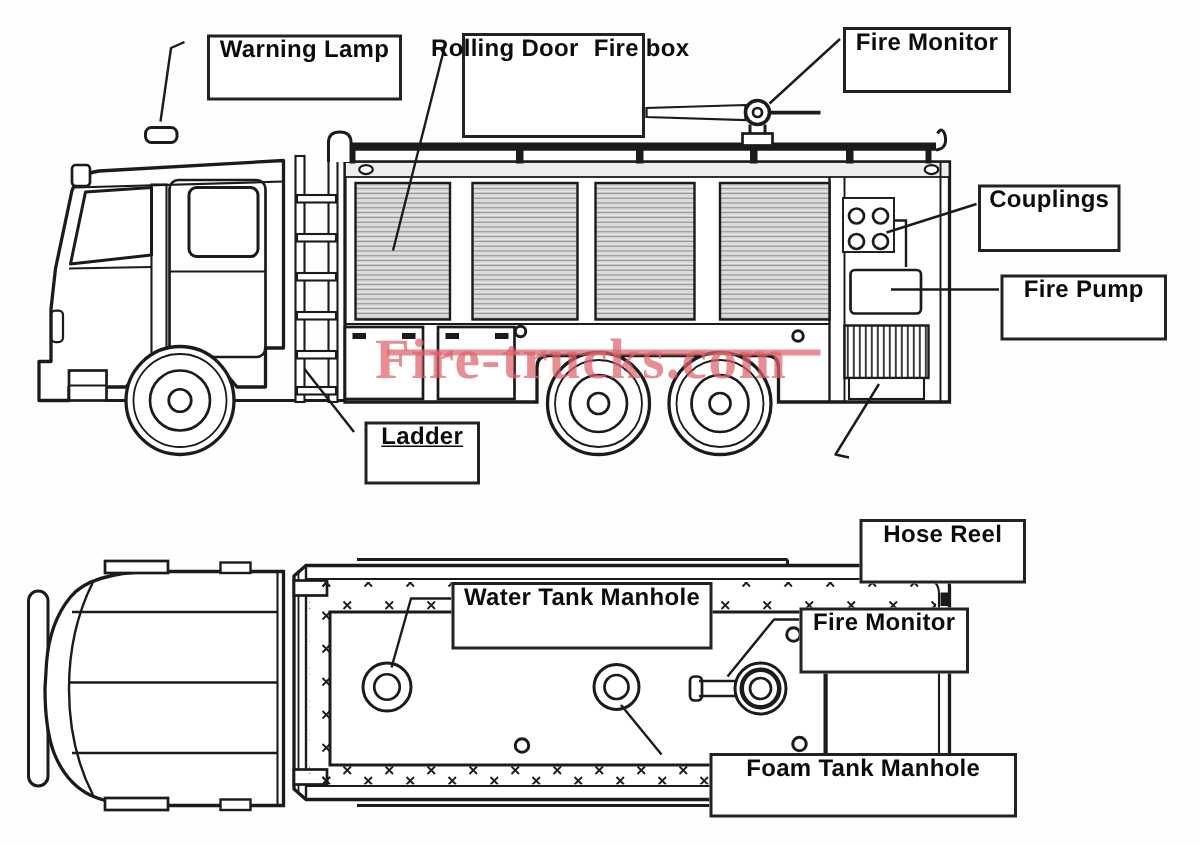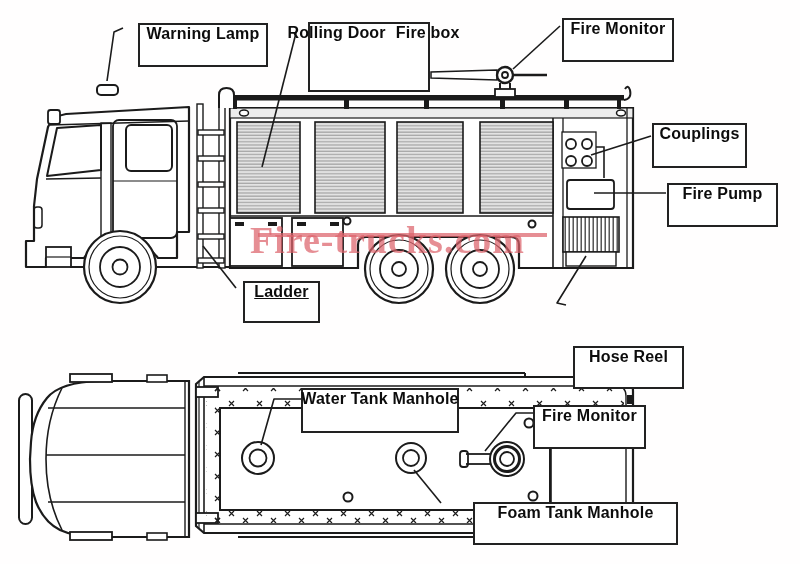--- a/index.html
+++ b/index.html
@@ -252,21 +252,21 @@
 </div>
 
 <div class="label" style="left:243px;top:281px;width:77px;height:42px;text-decoration:underline;">
   <span>Ladder</span>
 </div>
 
 <div class="label" style="left:573px;top:300px;width:111px;height:43px;margin-top:46px;">
   <span>Hose Reel</span>
 </div>
 
-<div class="label" style="left:301px;top:388px;width:158px;height:45px;">
+<div class="label" style="left:301px;top:388px;width:174px;height:45px;">
   <span>Water Tank Manhole</span>
 </div>
 
 <div class="label" style="left:533px;top:405px;width:113px;height:44px;">
   <span>Fire Monitor</span>
 </div>
 
 <div class="label" style="left:473px;top:502px;width:205px;height:43px;">
   <span>Foam Tank Manhole</span>
 </div>

